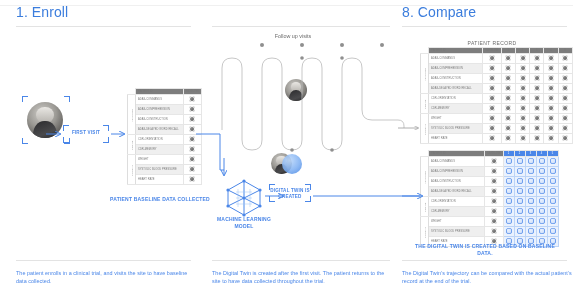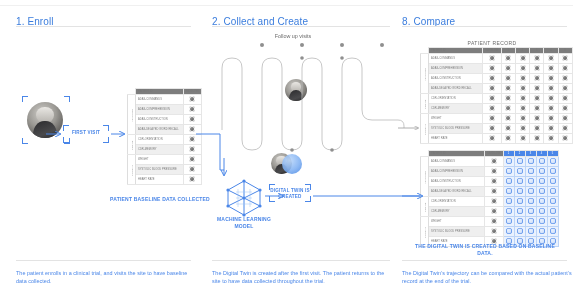--- a/index.html
+++ b/index.html
@@ -11,22 +11,22 @@
     position: relative;
   }
   .topbar { position:absolute; left:0; top:0; width:573px; height:6px; background:#ffffff; border-bottom:1px solid #f0f0f0; }
 
   .panel { position: absolute; top: 0; height: 299px; }
   #panel1 { left: 0;   width: 202px; }
   #panel2 { left: 202px; width: 190px; }
   #panel3 { left: 392px; width: 181px; }
 
   .sect-title {
-    position: absolute; top: 16px; left: 16px;
-    font-size: 10px; color: #3b7ddd; font-weight: 400;
+    position: absolute; top: 4px; left: 16px;
+    font-size: 14px; color: #3b7ddd; font-weight: 400;
     letter-spacing: .1px; white-space: nowrap;
   }
   #panel2 .sect-title { left: 10px; }
   #panel3 .sect-title { left: 10px; }
 
   .rule { position: absolute; top: 26px; height: 1px; background: #e3e3e3; }
   #panel1 .rule { left: 16px; width: 175px; }
   #panel2 .rule { left: 10px; width: 178px; }
   #panel3 .rule { left: 10px; width: 165px; }
 
@@ -173,21 +173,20 @@
       </tbody>
     </table>
 
   <div class="bluelabel" style="left:110px; top:196px; width:100px;">PATIENT BASELINE DATA COLLECTED</div>
 
   <div class="cap-rule"></div>
   <div class="caption">The patient enrolls in a clinical trial, and visits the site to have baseline data collected.</div>
 </div>
 
 <div class="panel" id="panel2">
-  <div class="sect-title">2. Collect and Create</div>
   <div class="rule"></div>
 
   <div style="position:absolute; left:36px; top:33px; width:110px; text-align:center; font-size:5.4px; color:#6b6b6b;">Follow up visits</div>
 
   <div class="avatar" style="left:83px; top:79px; width:22px; height:22px;"></div>
 
   <div style="position:absolute; left:69px; top:153px; width:34px; height:22px;">
     <div class="avatar" style="left:0; top:0; width:21px; height:21px;"></div>
     <div style="position:absolute; left:11px; top:1px; width:20px; height:20px; border-radius:50%;
                 background: radial-gradient(circle at 38% 32%, #bcd8fb 0%, #7fb0f2 55%, #3f7fe0 100%);

